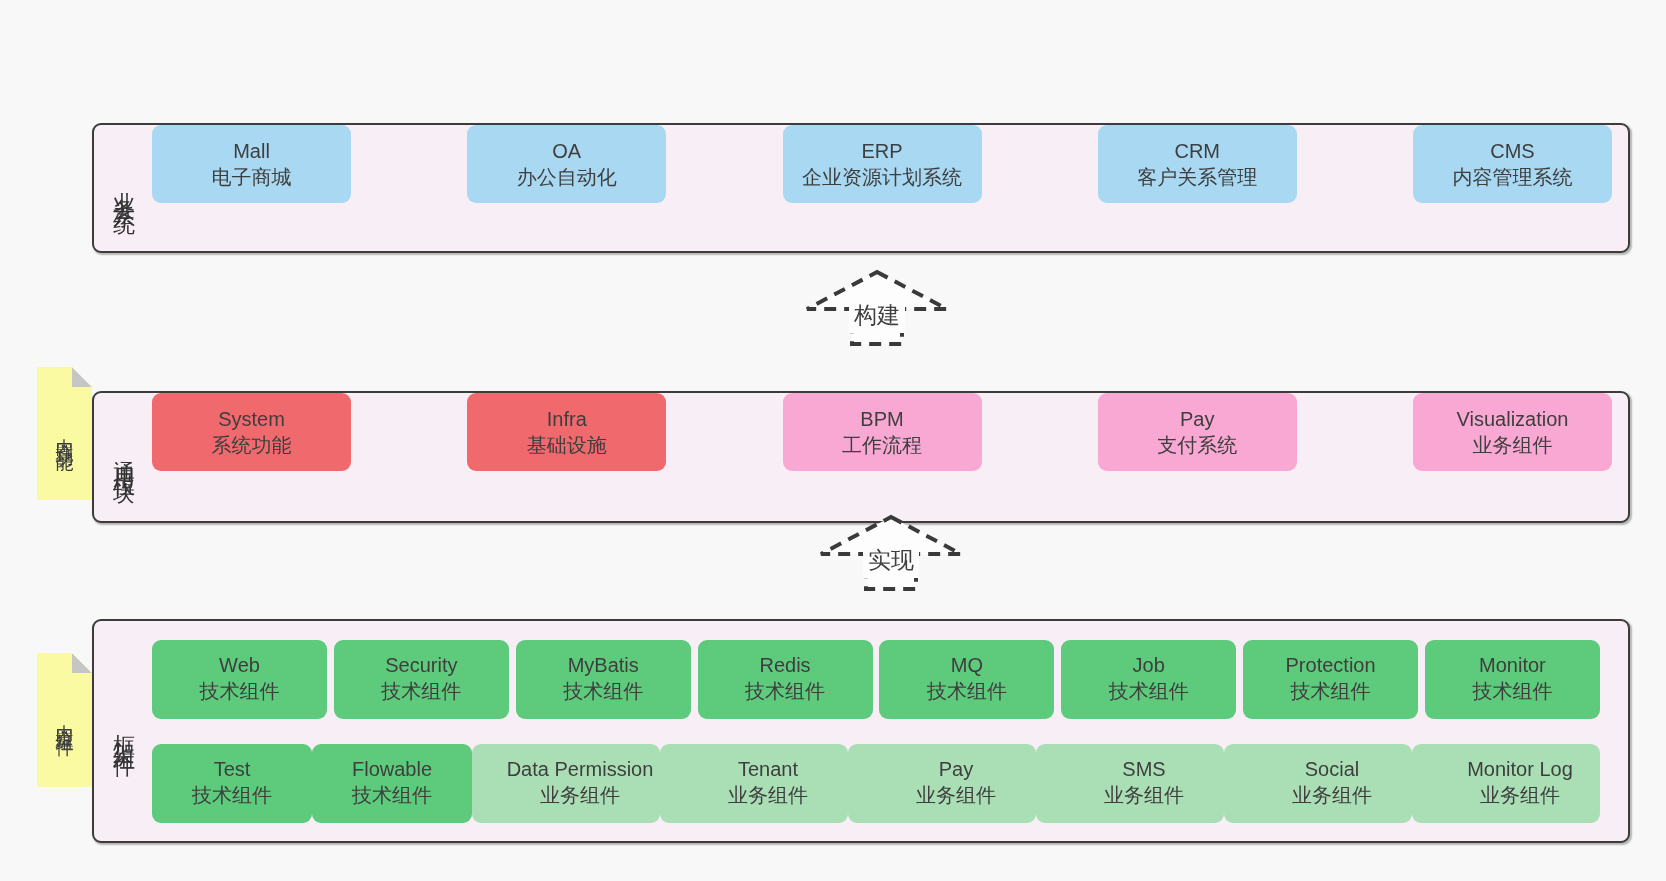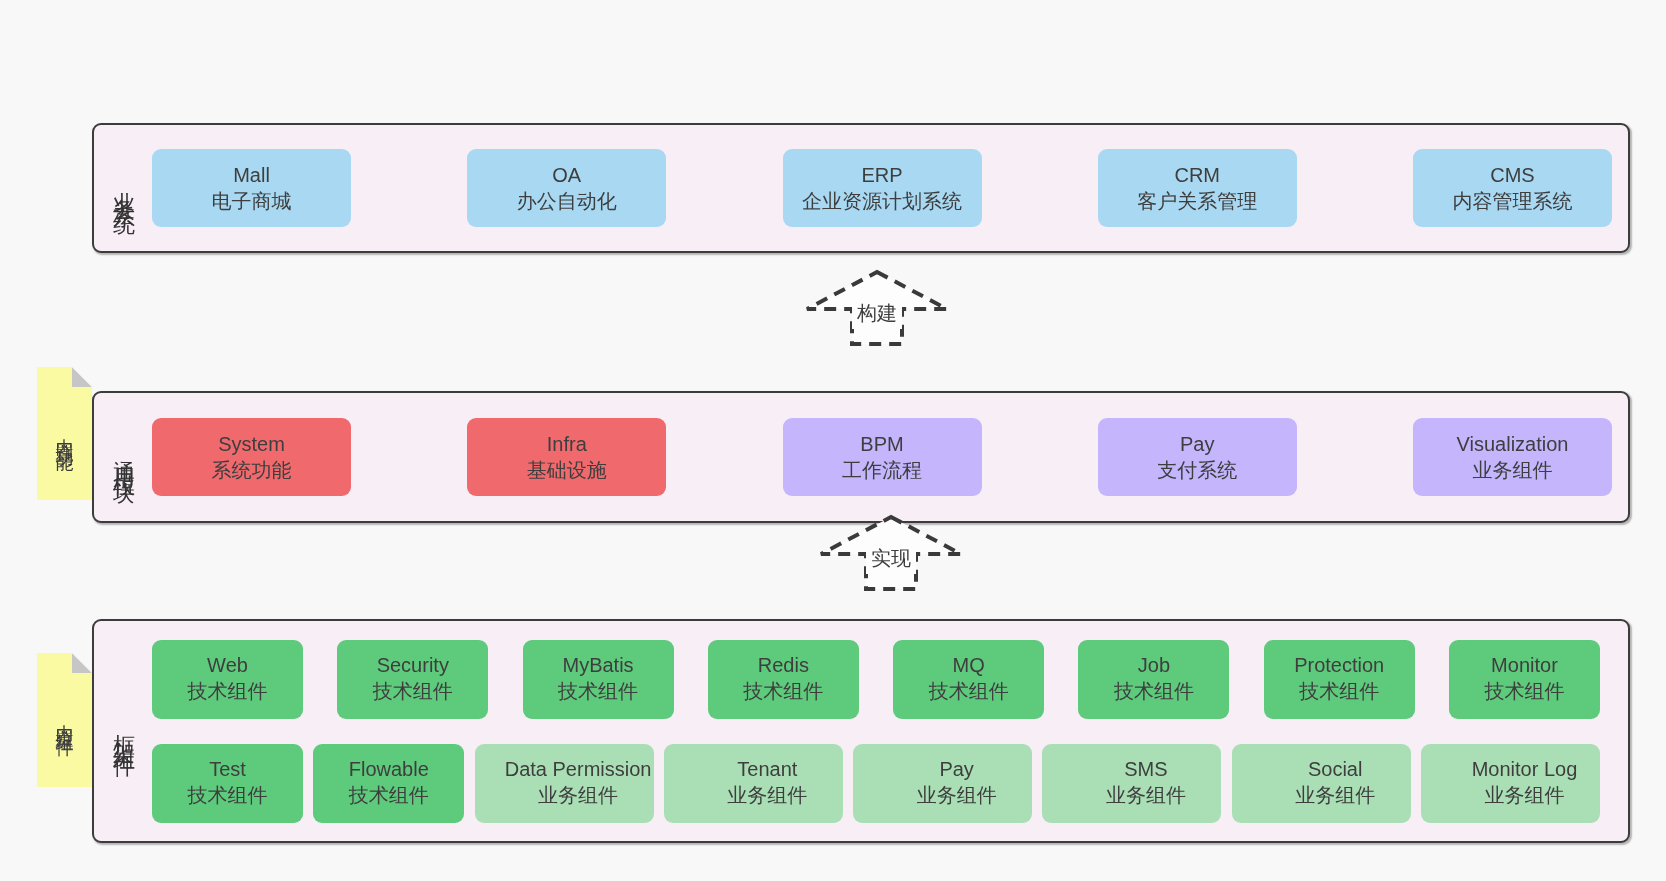--- a/index.html
+++ b/index.html
@@ -18,37 +18,37 @@
   #layer-modules{top:391px;height:128px;}
   #layer-components{top:619px;height:220px;}
   .layer-title{
     position:absolute;left:8px;top:0;bottom:0;width:44px;
     display:flex;align-items:center;justify-content:center;
     writing-mode:vertical-rl;text-orientation:upright;
     font-size:22px;letter-spacing:7px;color:#333;
   }
   .content{
     position:absolute;left:58px;right:16px;top:0;bottom:0;
-    display:flex;align-items:center;justify-content:space-between;
+    display:flex;justify-content:space-between;
   }
   .content.grid{
     right:28px;flex-direction:column;justify-content:center;gap:25px;
   }
   .row{display:flex;width:100%;justify-content:space-between;}
   
   .box{
     border-radius:9px;display:flex;flex-direction:column;
     align-items:center;justify-content:center;text-align:center;
     font-size:20px;line-height:1.32;color:#3e3e3e;
   }
   .box.wide{width:199px;height:78px;}
-  .box.cell{width:151px;height:79px;line-height:1.28;}
+  .box.cell{width:175px;height:79px;line-height:1.28;}
   .blue{background:#a8d8f2;}
   .red{background:#f0696d;}
-  .pink{background:#c4b5fd;}
+  .pink{background:#f9a8d4;}
   .green{background:#5eca7c;}
   .lightgreen{background:#aadfb5;padding-left:28px;}
   
   .sticky{
     position:absolute;left:37px;width:55px;background:#fafaa3;
     clip-path:polygon(0 0,calc(100% - 20px) 0,100% 20px,100% 100%,0 100%);
   }
   #sticky-features{top:367px;height:133px;}
   #sticky-components{top:653px;height:134px;}
   .sticky .fold{
@@ -60,21 +60,21 @@
     writing-mode:vertical-rl;text-orientation:upright;
     font-size:18px;letter-spacing:5px;color:#3a3a3a;
   }
   
   .arrow{position:absolute;width:150px;height:80px;}
   .arrow svg{position:absolute;inset:0;}
   #arrow-build{left:802px;top:268px;}
   #arrow-implement{left:816px;top:513px;}
   .arrow-label{
     position:absolute;left:50%;top:30px;transform:translateX(-50%);
-    background:#fdfdfd;padding:2px 5px;font-size:20px;color:#3f3f3f;
+    background:#fdfdfd;padding:2px 5px;font-size:23px;color:#3f3f3f;
     white-space:nowrap;
   }
 </style>
 </head>
 <body>
 
 <div class="sticky" id="sticky-features">
   <div class="fold"></div>
   <div class="sticky-label">内置功能</div>
 </div>

